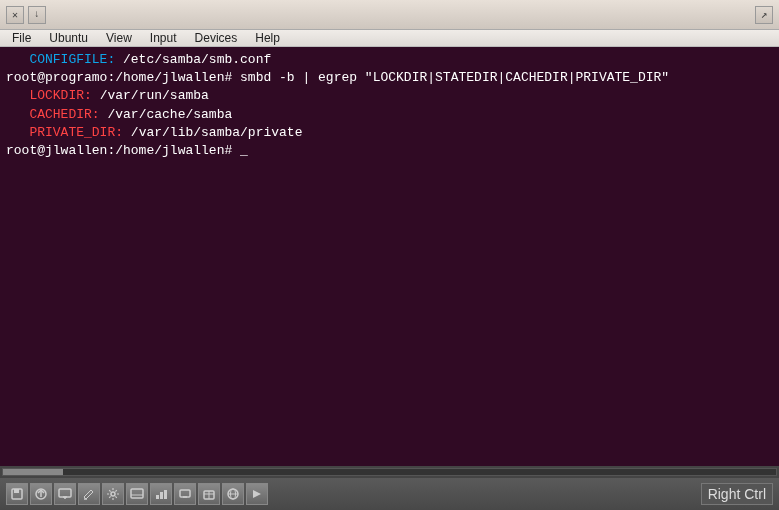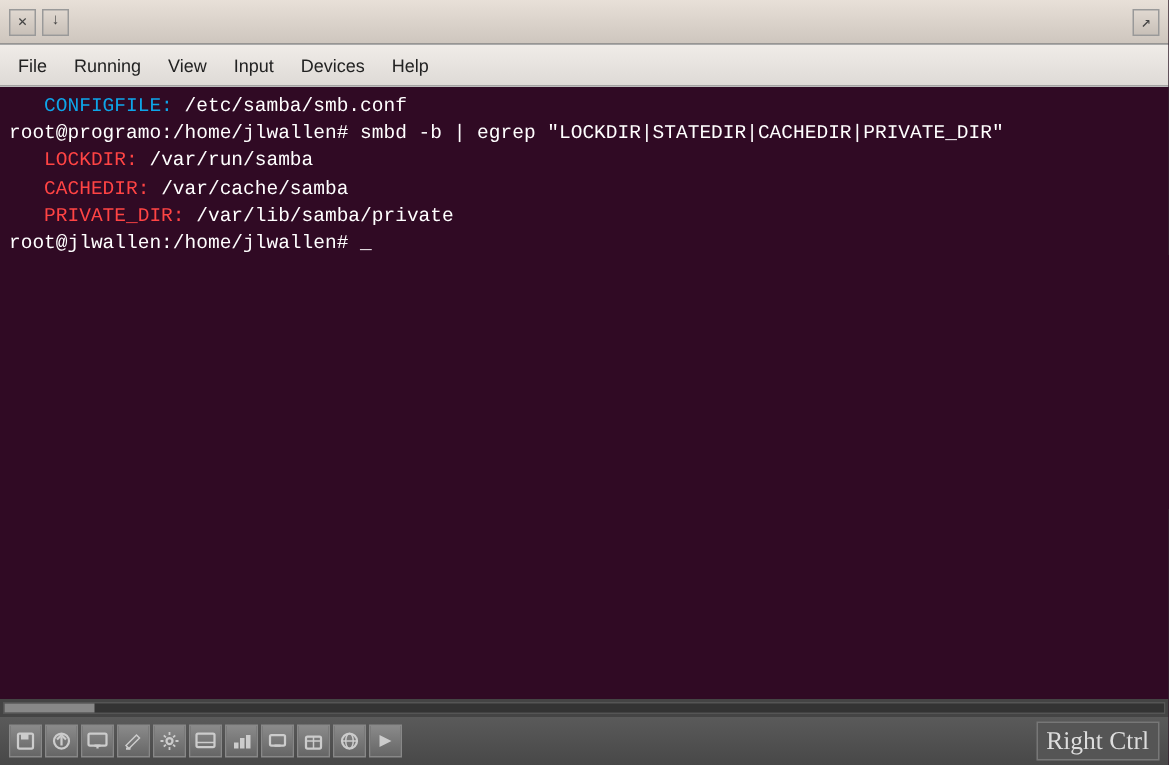--- a/index.html
+++ b/index.html
@@ -55,21 +55,21 @@
       display: flex;
       align-items: center;
       justify-content: center;
       font-size: 11px;
       color: #444;
     }
 
     
     #menu-bar {
       background: linear-gradient(to bottom, #f0ece8, #dedad6);
-      height: 28px;
+      height: 17px;
       display: flex;
       align-items: center;
       padding: 0 4px;
       border-bottom: 1px solid #bbb;
       flex-shrink: 0;
       gap: 2px;
     }
     .menu-item {
       font-family: sans-serif;
       font-size: 12px;
@@ -116,22 +116,22 @@
       background: linear-gradient(to bottom, #8a8a8a, #666);
       border: 1px solid #888;
       display: flex;
       align-items: center;
       justify-content: center;
       font-size: 12px;
       color: #ddd;
       cursor: pointer;
     }
     #right-ctrl {
-      font-family: Liberation Serif, serif;
-      font-size: 17px;
+      font-family: Liberation Sans, sans-serif;
+      font-size: 14px;
       color: #ddd;
       background: #555;
       padding: 2px 6px;
       border: 1px solid #777;
     }
 
     
     #scrollbar-area {
       background: #444;
       height: 12px;
@@ -162,21 +162,21 @@
 <div id="title-bar">
   <div id="title-bar-left">
     <div class="title-btn">✕</div>
     <div class="title-btn">↓</div>
   </div>
   <div id="title-bar-right">↗</div>
 </div>
 
 <div id="menu-bar">
   <div class="menu-item">File</div>
-  <div class="menu-item">Running</div>
+  <div class="menu-item">Ubuntu</div>
   <div class="menu-item">View</div>
   <div class="menu-item">Input</div>
   <div class="menu-item">Devices</div>
   <div class="menu-item">Help</div>
 </div>
 
 <div id="terminal">
   <div class="line"><span style="color:#0ea5e9;">   CONFIGFILE:</span><span class="white"> /etc/samba/smb.conf</span></div>
   <div class="line"><span class="prompt">root@programo:/home/jlwallen# smbd -b | egrep "LOCKDIR|STATEDIR|CACHEDIR|PRIVATE_DIR"</span></div>
   <div class="line"><span style="color:#ff4444;">   LOCKDIR:</span><span class="white"> /var/run/samba</span></div>

